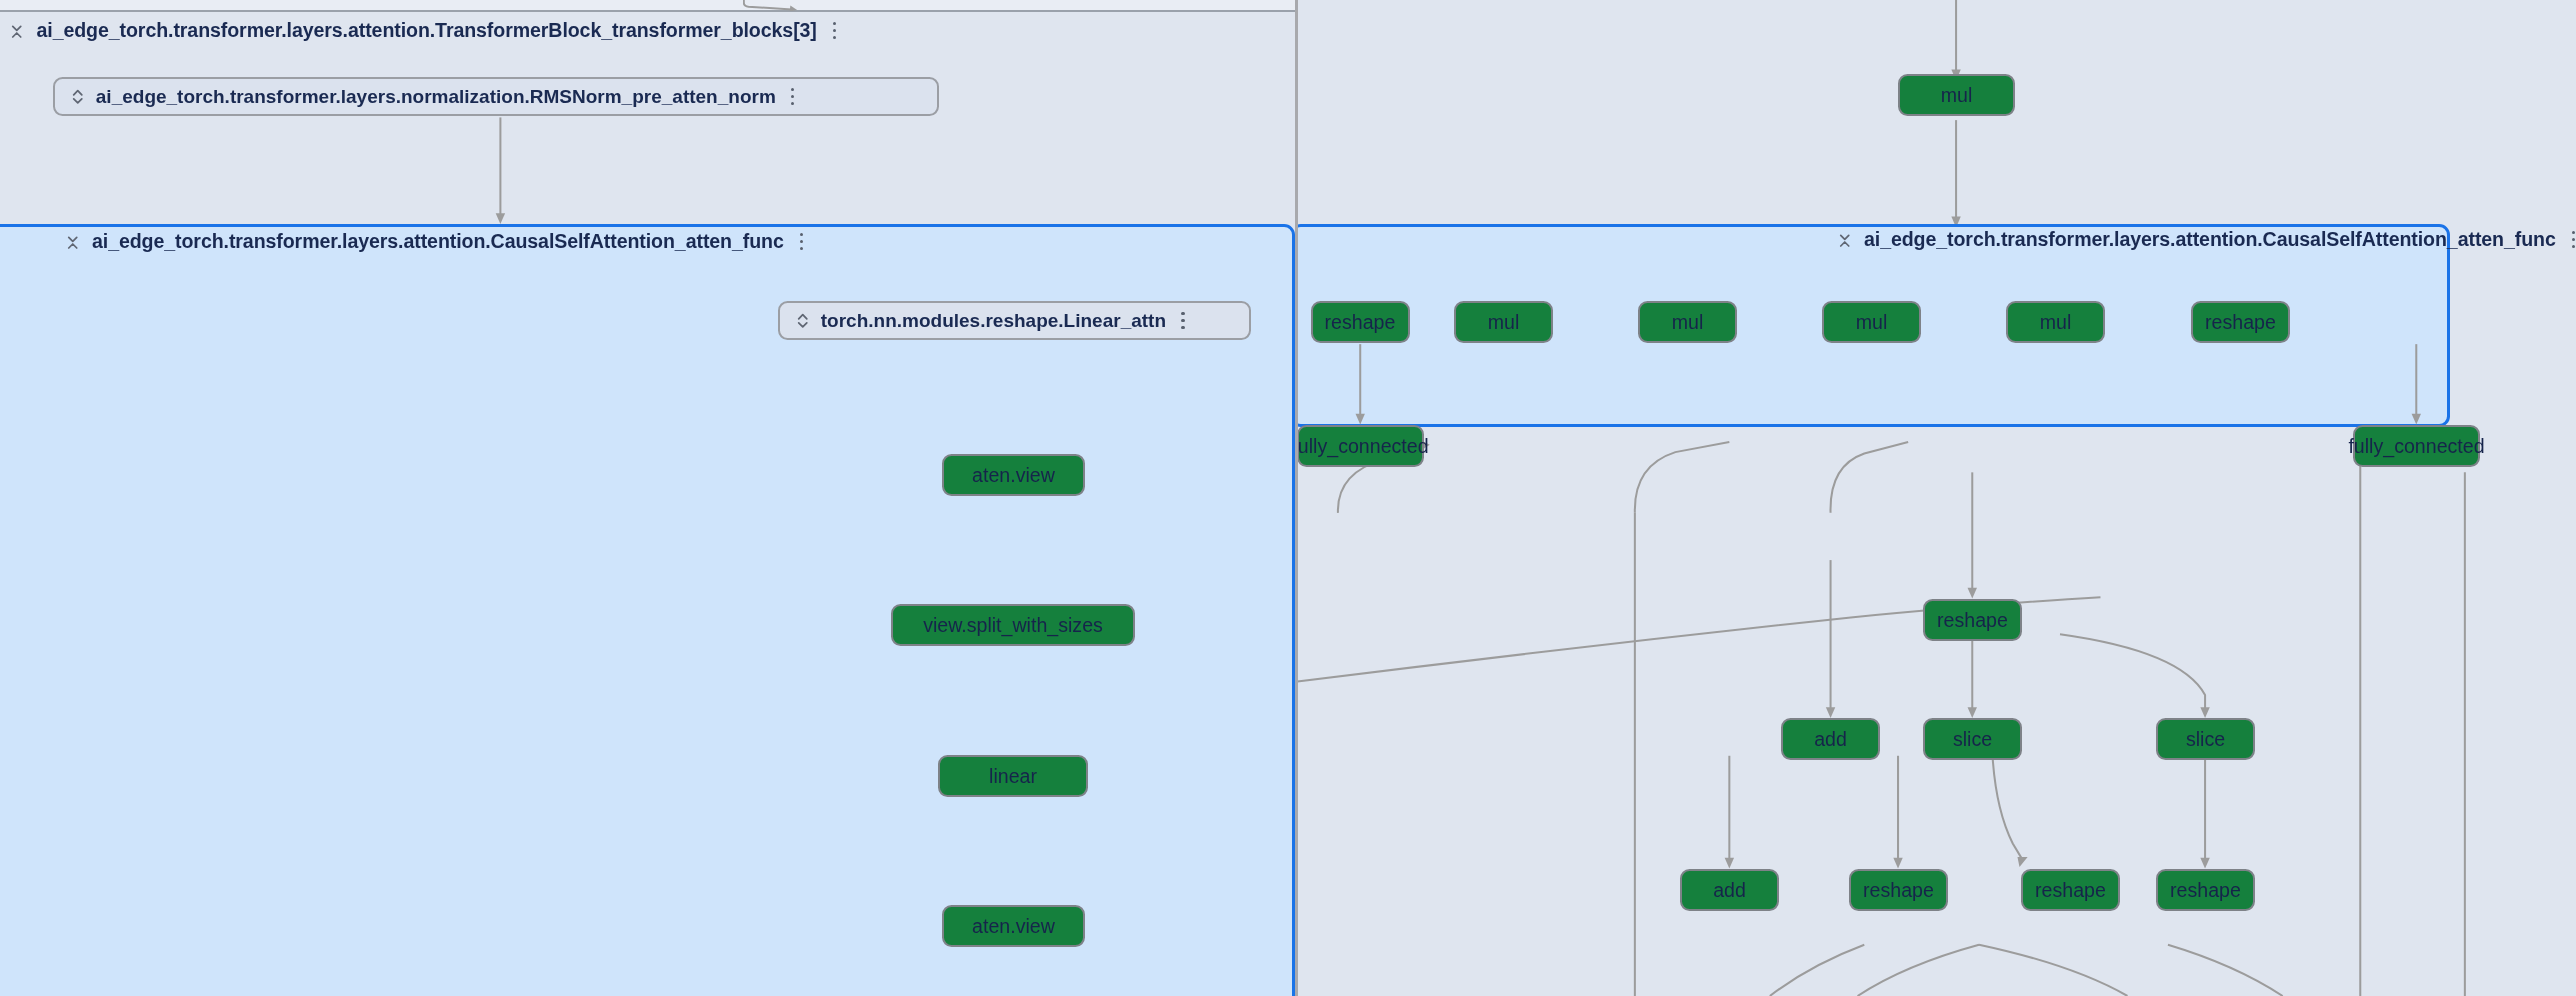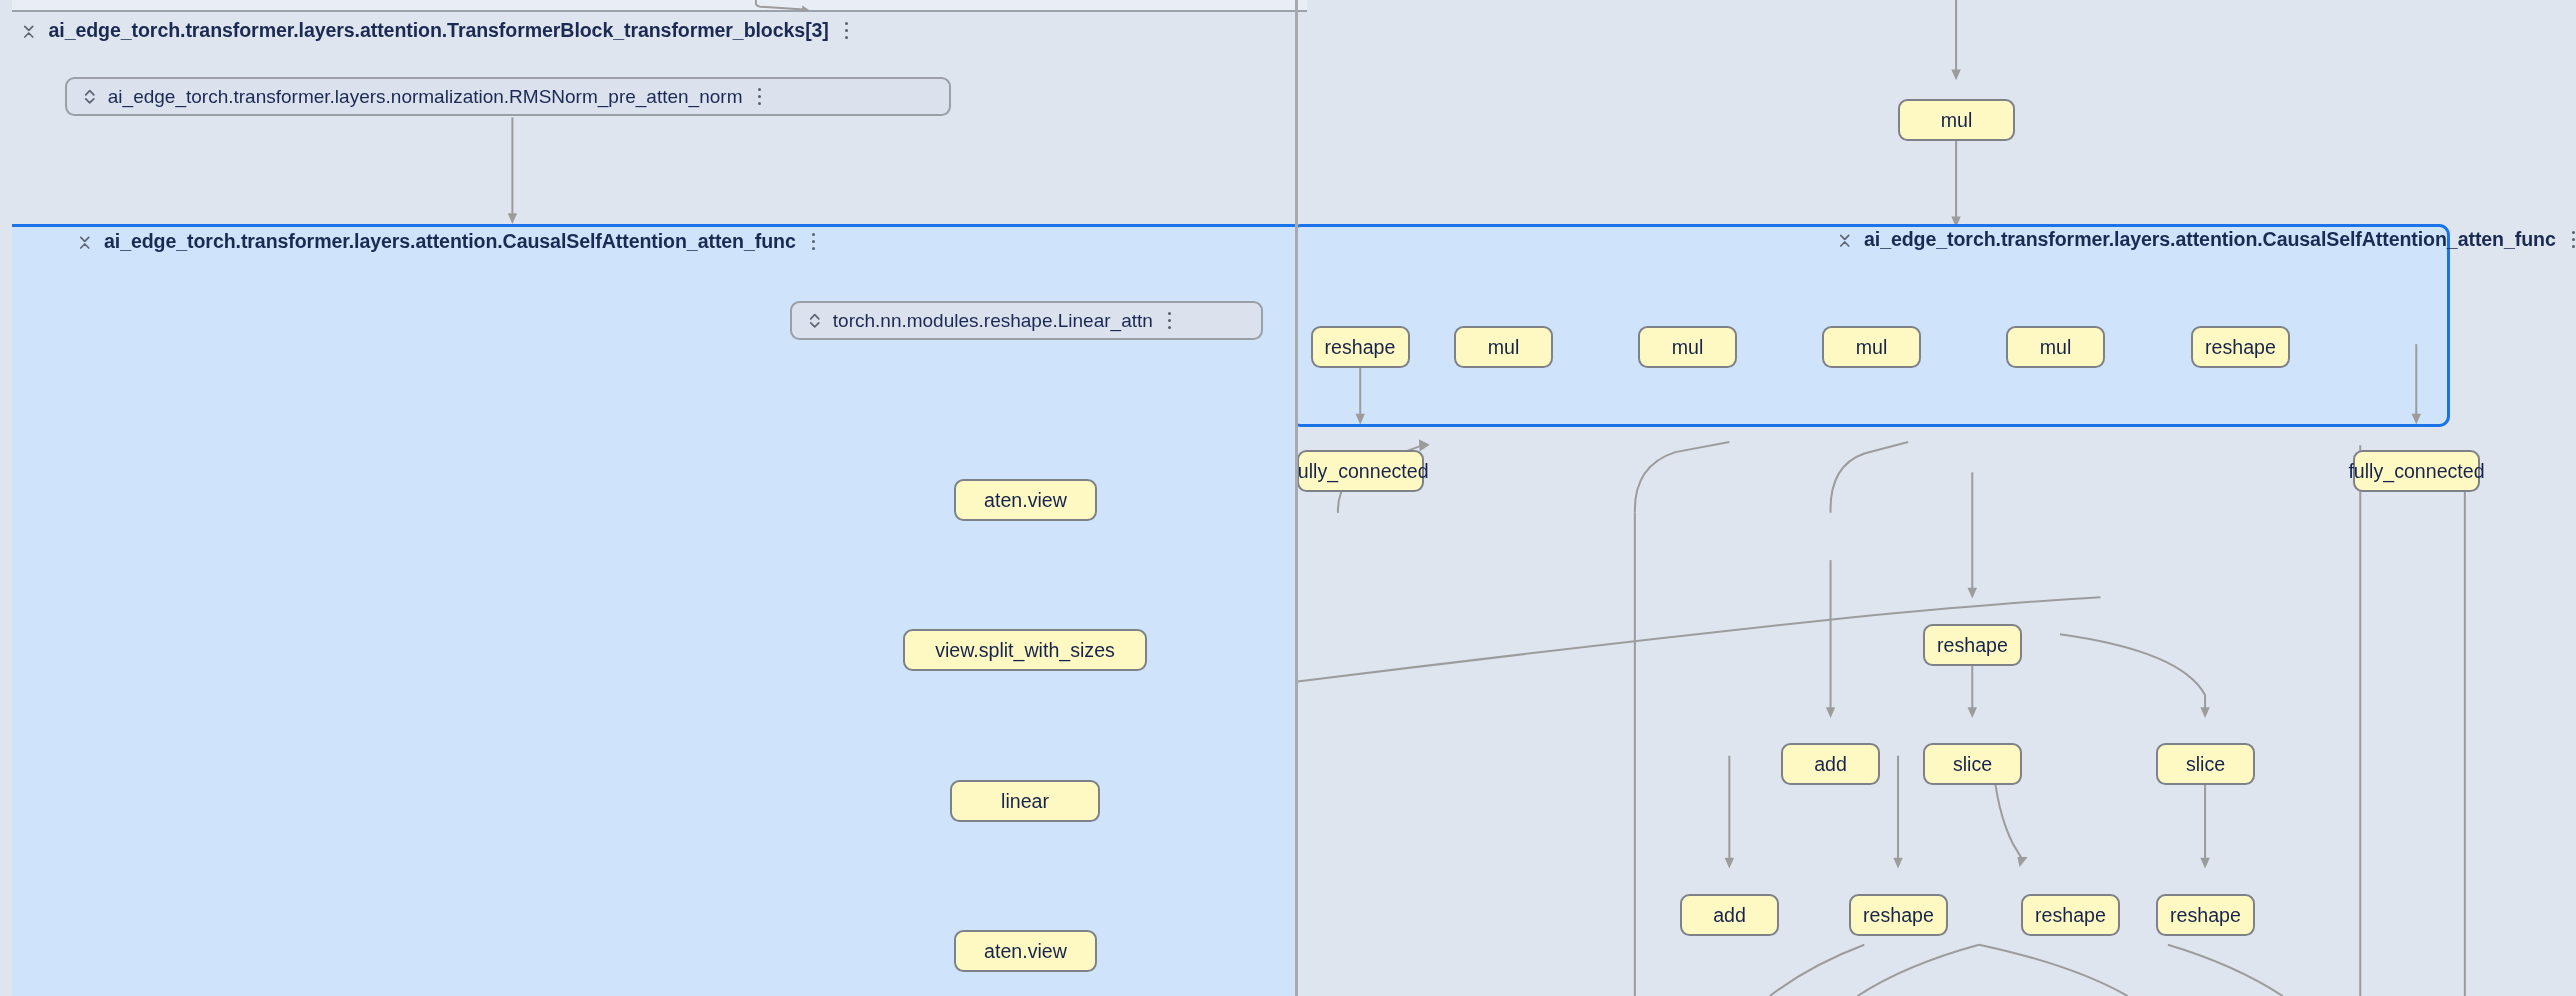--- a/index.html
+++ b/index.html
@@ -17,21 +17,21 @@
   }
 
   
   .pane {
     position: absolute;
     top: 0;
     height: 996px;
     background: #dfe5ef;
     overflow: hidden;
   }
-  #pane-left  { left: 12px;    width: 1295px; }
+  #pane-left  { left: 0;    width: 1295px; }
   #pane-right { left: 1297px; width: 1279px; }
 
   .pane-divider {
     position: absolute;
     top: 0; left: 1295px;
     width: 2.7px; height: 996px;
     background: #a8a9ad;
     z-index: 60;
     cursor: col-resize;
   }
@@ -91,39 +91,38 @@
     position: absolute;
     display: flex;
     align-items: center;
     gap: 10.8px;
     padding: 0 15px;
     height: 39px;
     background: #dbe2ee;
     border: 2px solid #9b9ea4;
     border-radius: 9.5px;
     font-size: 19px;
-    font-weight: 400;
+    font-weight: 700;
     color: #1a2a52;
     white-space: nowrap;
   }
 
   
   .node {
     position: absolute;
     display: flex;
     align-items: center;
     justify-content: center;
-    background: #fef9c3;
+    background: #15803d;
     border: 2px solid #7e8288;
     border-radius: 9.5px;
     font-size: 19.6px;
     color: #16244b;
     white-space: nowrap;
     height: 42px;
-    margin-top: 25px;
   }
 
   
   .icon {
     display: inline-flex;
     flex-direction: column;
     align-items: center;
     justify-content: center;
     width: 15px;
     height: 23px;

